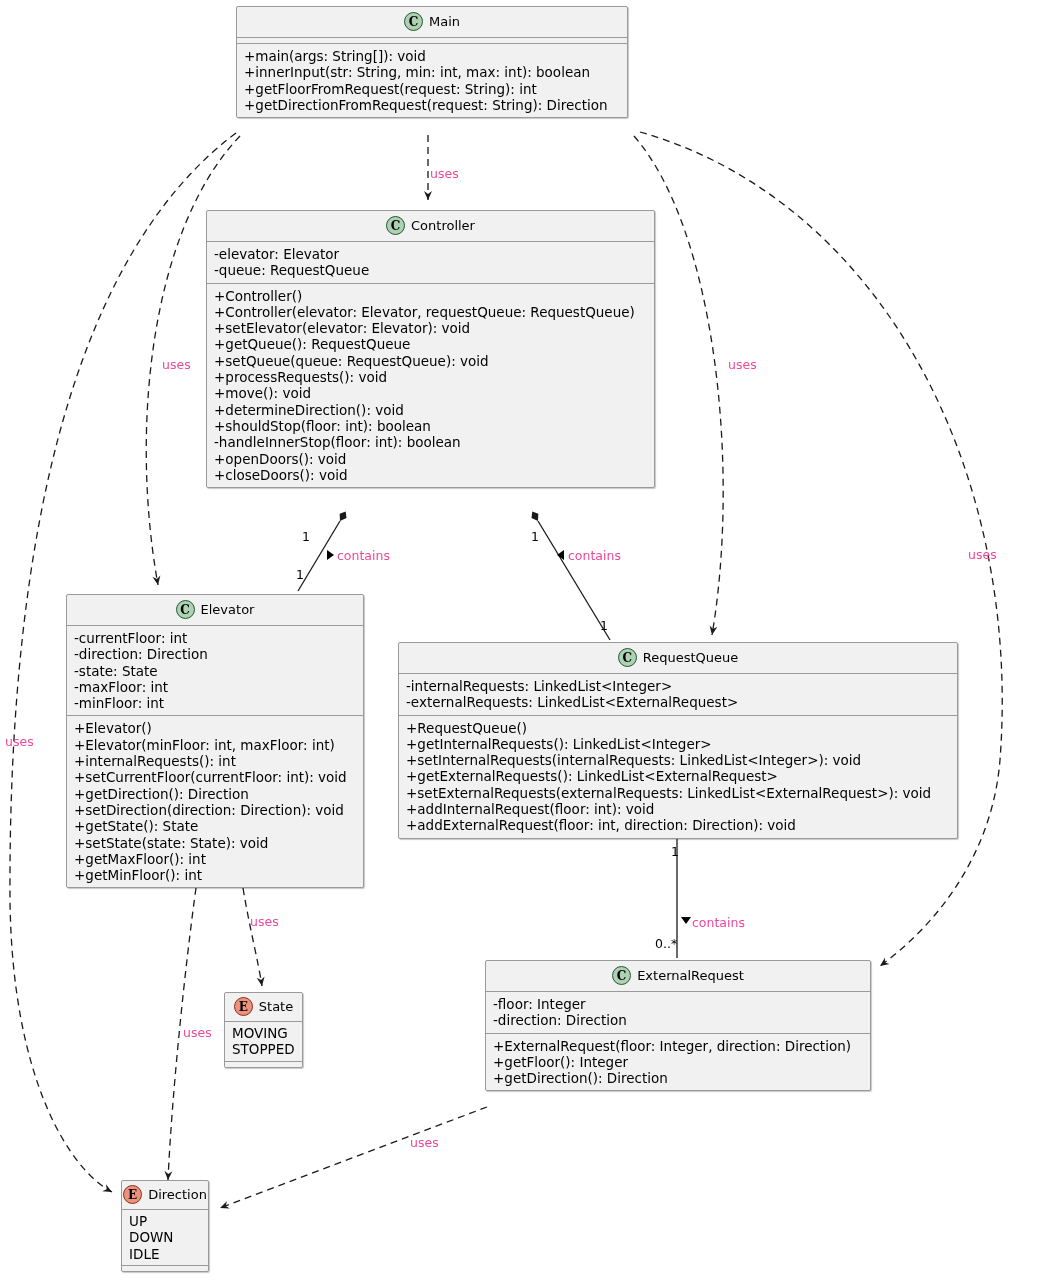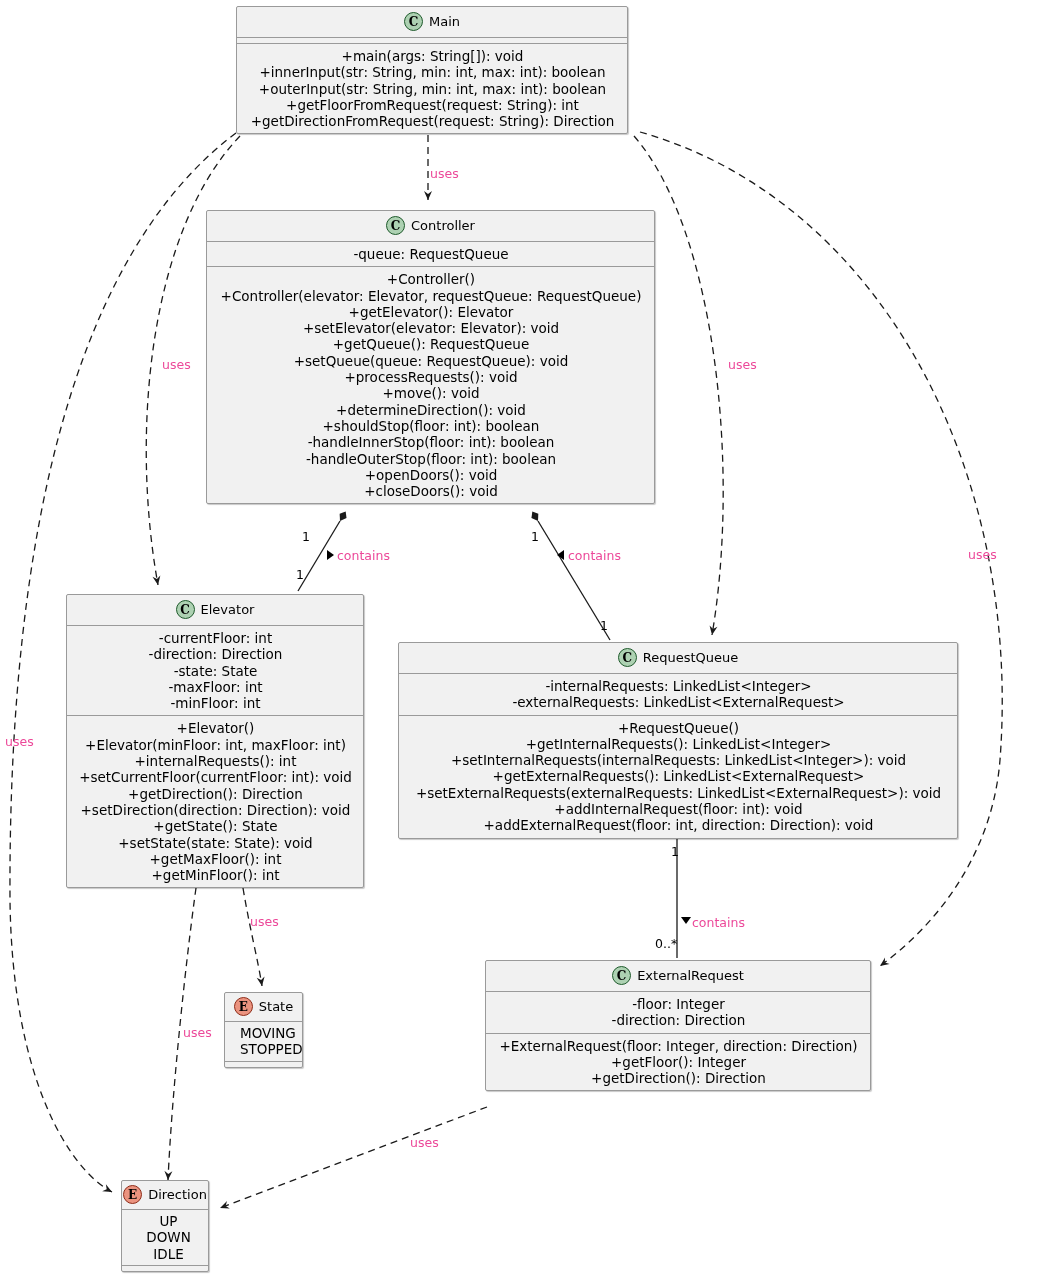--- a/index.html
+++ b/index.html
@@ -47,25 +47,23 @@
   .uml-sep {
     height: 0;
     border-top: 1px solid #9A9A9A;
   }
   .uml-compartment {
     padding: 4px 6px 4px 7px;
     font-size: 13.5px;
     line-height: 16.3px;
     color: #000000;
     white-space: nowrap;
-    text-align: center;
   }
   .uml-compartment.tiny {
     padding: 3px 8px 3px 7px;
-    margin-left: 8px;
   }
   .uml-compartment div {
     white-space: nowrap;
   }
   .empty-compartment {
     height: 5px;
     padding: 0;
   }
   .c-icon, .e-icon {
     display: inline-flex;
@@ -199,49 +197,47 @@
     <div class="uml-header">
       <span class="c-icon">C</span>
       <span>Main</span>
     </div>
     <div class="uml-sep"></div>
     <div class="uml-compartment empty-compartment"></div>
     <div class="uml-sep"></div>
     <div class="uml-compartment">
       <div>+main(args: String[]): void</div>
       <div>+innerInput(str: String, min: int, max: int): boolean</div>
-      <div>+outerInput(str: String, min: int, max: int): boolean</div>
       <div>+getFloorFromRequest(request: String): int</div>
       <div>+getDirectionFromRequest(request: String): Direction</div>
     </div>
   </div>
 
   <div class="uml-box" style="left:206px; top:210px; width:449px;">
     <div class="uml-header">
       <span class="c-icon">C</span>
       <span>Controller</span>
     </div>
     <div class="uml-sep"></div>
     <div class="uml-compartment">
+      <div>-elevator: Elevator</div>
       <div>-queue: RequestQueue</div>
     </div>
     <div class="uml-sep"></div>
     <div class="uml-compartment">
       <div>+Controller()</div>
       <div>+Controller(elevator: Elevator, requestQueue: RequestQueue)</div>
-      <div>+getElevator(): Elevator</div>
       <div>+setElevator(elevator: Elevator): void</div>
       <div>+getQueue(): RequestQueue</div>
       <div>+setQueue(queue: RequestQueue): void</div>
       <div>+processRequests(): void</div>
       <div>+move(): void</div>
       <div>+determineDirection(): void</div>
       <div>+shouldStop(floor: int): boolean</div>
       <div>-handleInnerStop(floor: int): boolean</div>
-      <div>-handleOuterStop(floor: int): boolean</div>
       <div>+openDoors(): void</div>
       <div>+closeDoors(): void</div>
     </div>
   </div>
 
   <div class="uml-box" style="left:66px; top:594px; width:298px;">
     <div class="uml-header">
       <span class="c-icon">C</span>
       <span>Elevator</span>
     </div>

